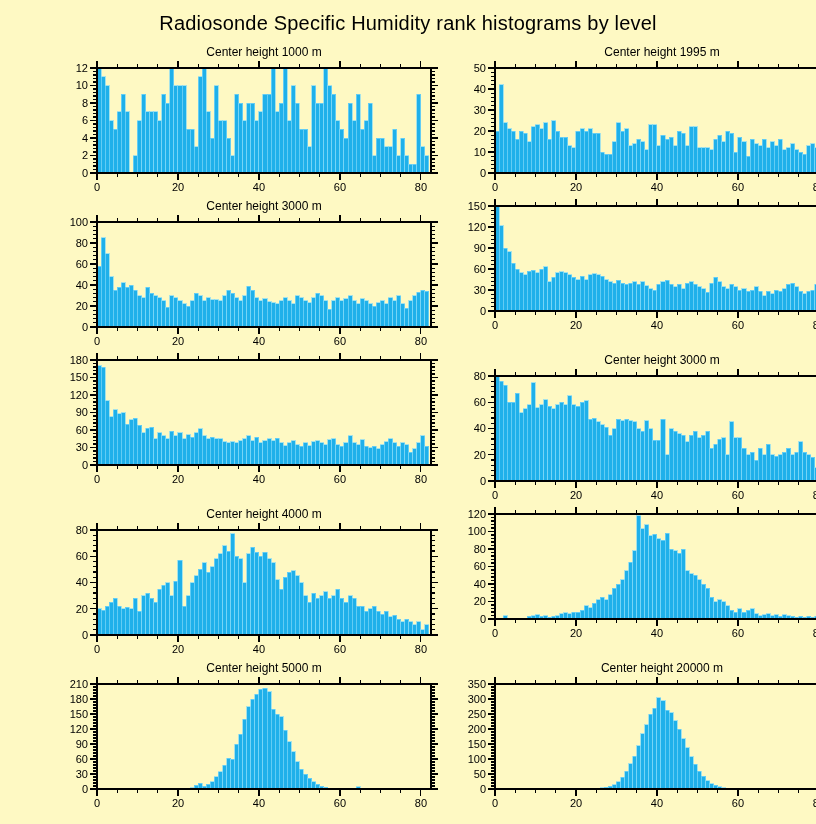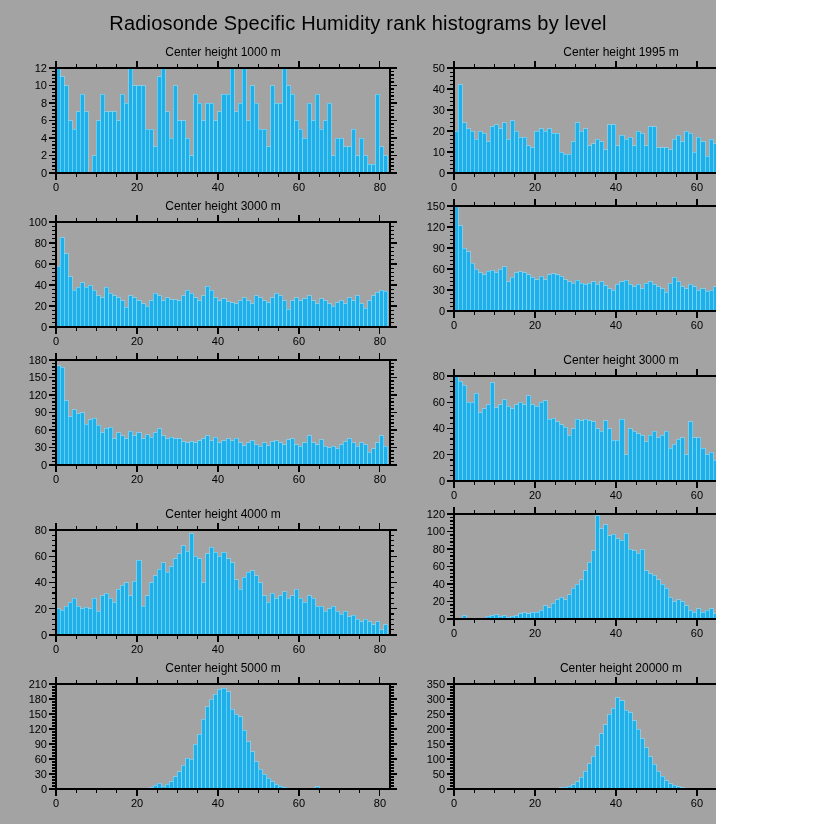--- a/index.html
+++ b/index.html
@@ -1,27 +1,27 @@
 <!DOCTYPE html>
 <html><head>
 <meta charset="utf-8">
 <style>
   html,body{margin:0;padding:0;background:#ffffff;}
   .page{
-    width:716px;height:824px;background:#a3a3a3;overflow:hidden;
+    width:816px;height:824px;background:#fef9c3;overflow:hidden;
     font-family:"Liberation Sans", sans-serif;color:#000;
     position:relative;
   }
   .main-title{
     text-align:center;font-size:20px;font-weight:400;
     padding-top:12px;height:30px;letter-spacing:0.2px;
   }
   .grid{
     display:grid;grid-template-columns:398px 398px;
-    grid-row-gap:2px;padding-left:10px;padding-top:2px;
+    grid-row-gap:2px;padding-left:10px;padding-top:2px;margin-left:41px;
   }
   .subplot{width:398px;}
   .subplot-title{
     font-size:12px;text-align:center;height:16px;line-height:16px;
     margin-left:46px;width:334px;
   }
   .plot{width:398px;height:136px;}
   svg text{font-family:"Liberation Sans", sans-serif;fill:#000;}
 </style>
 </head>

